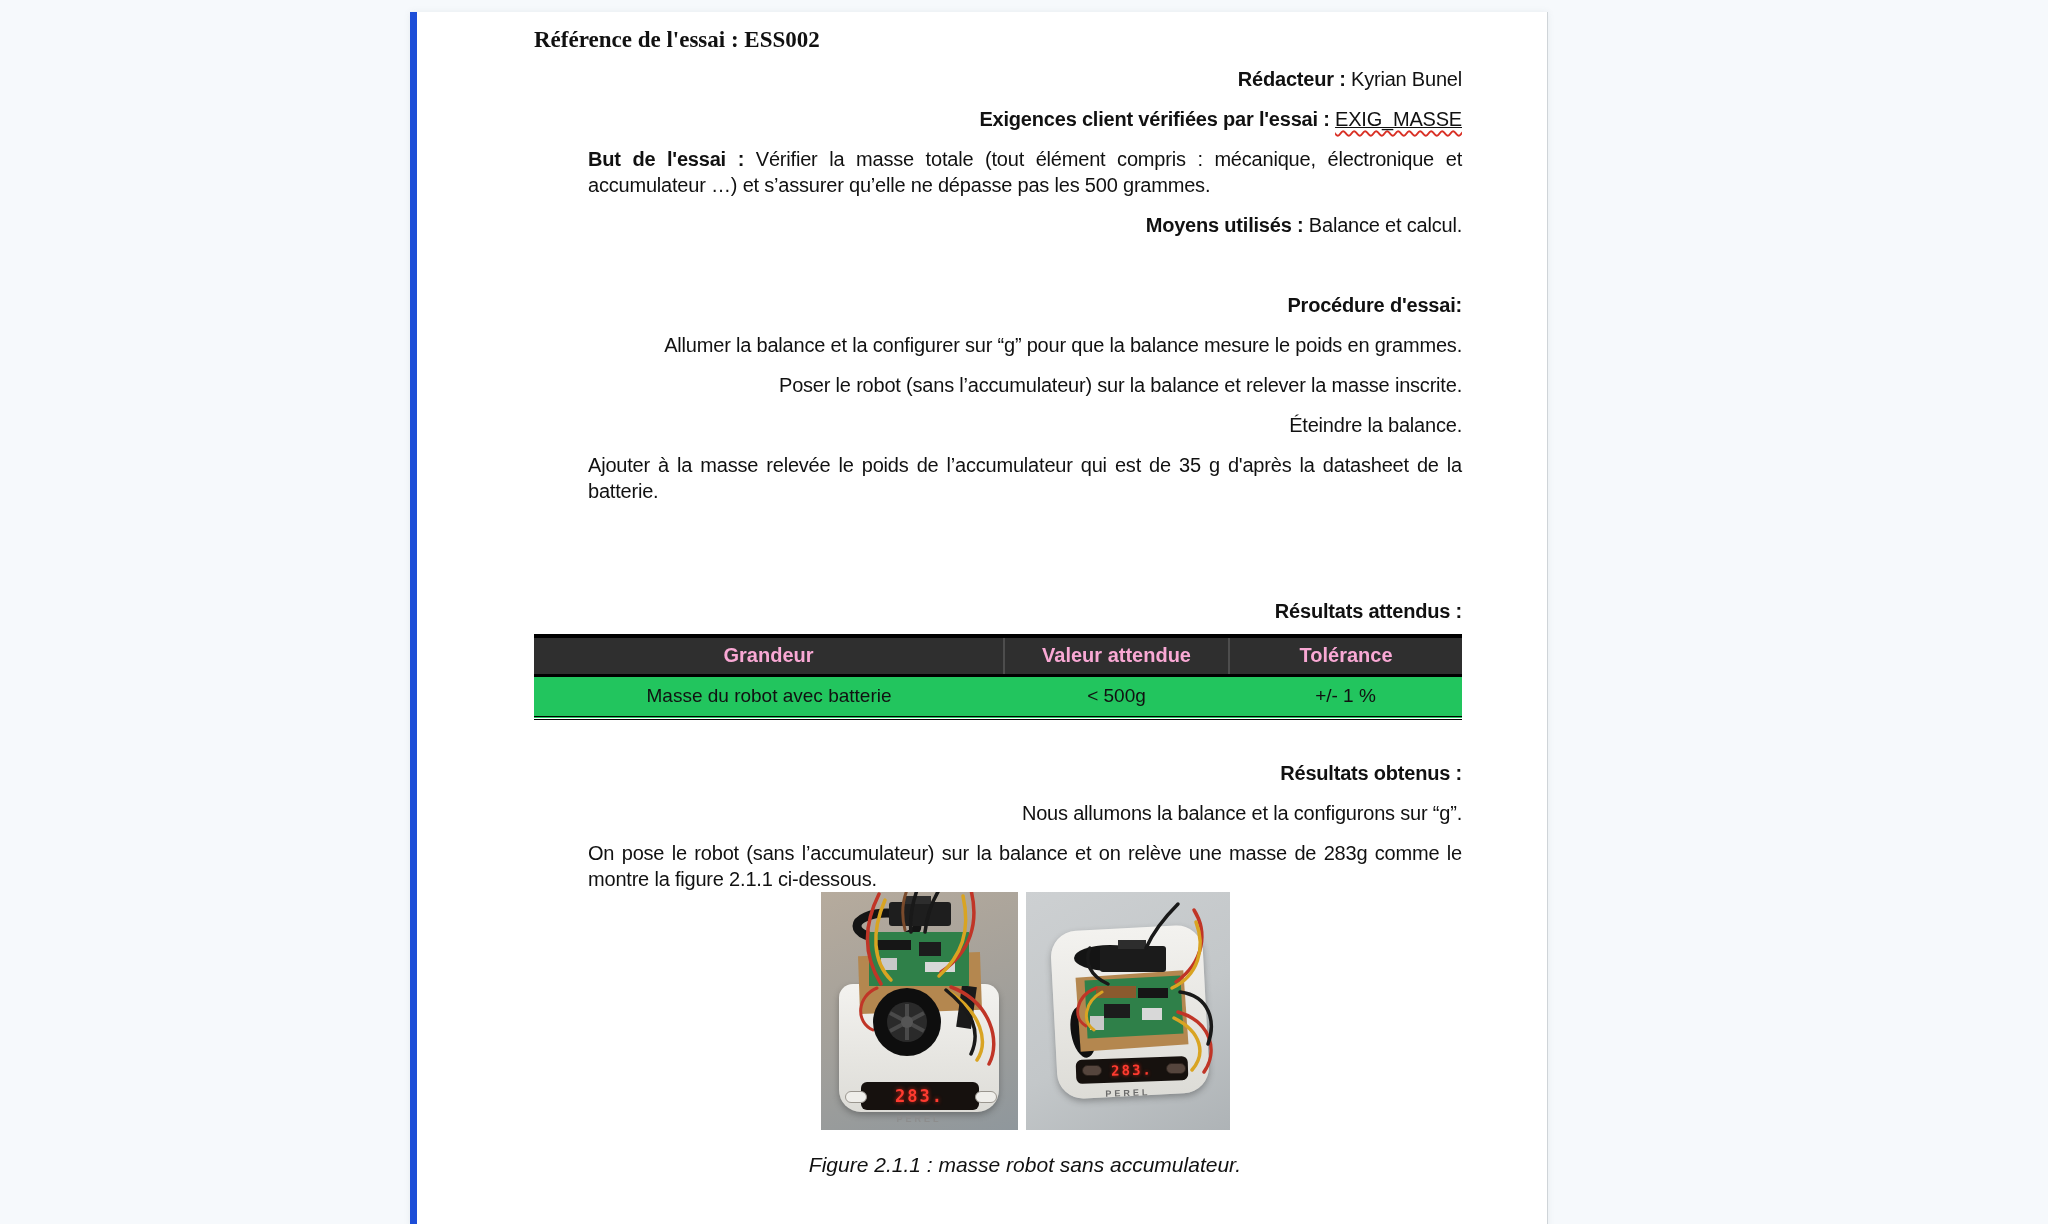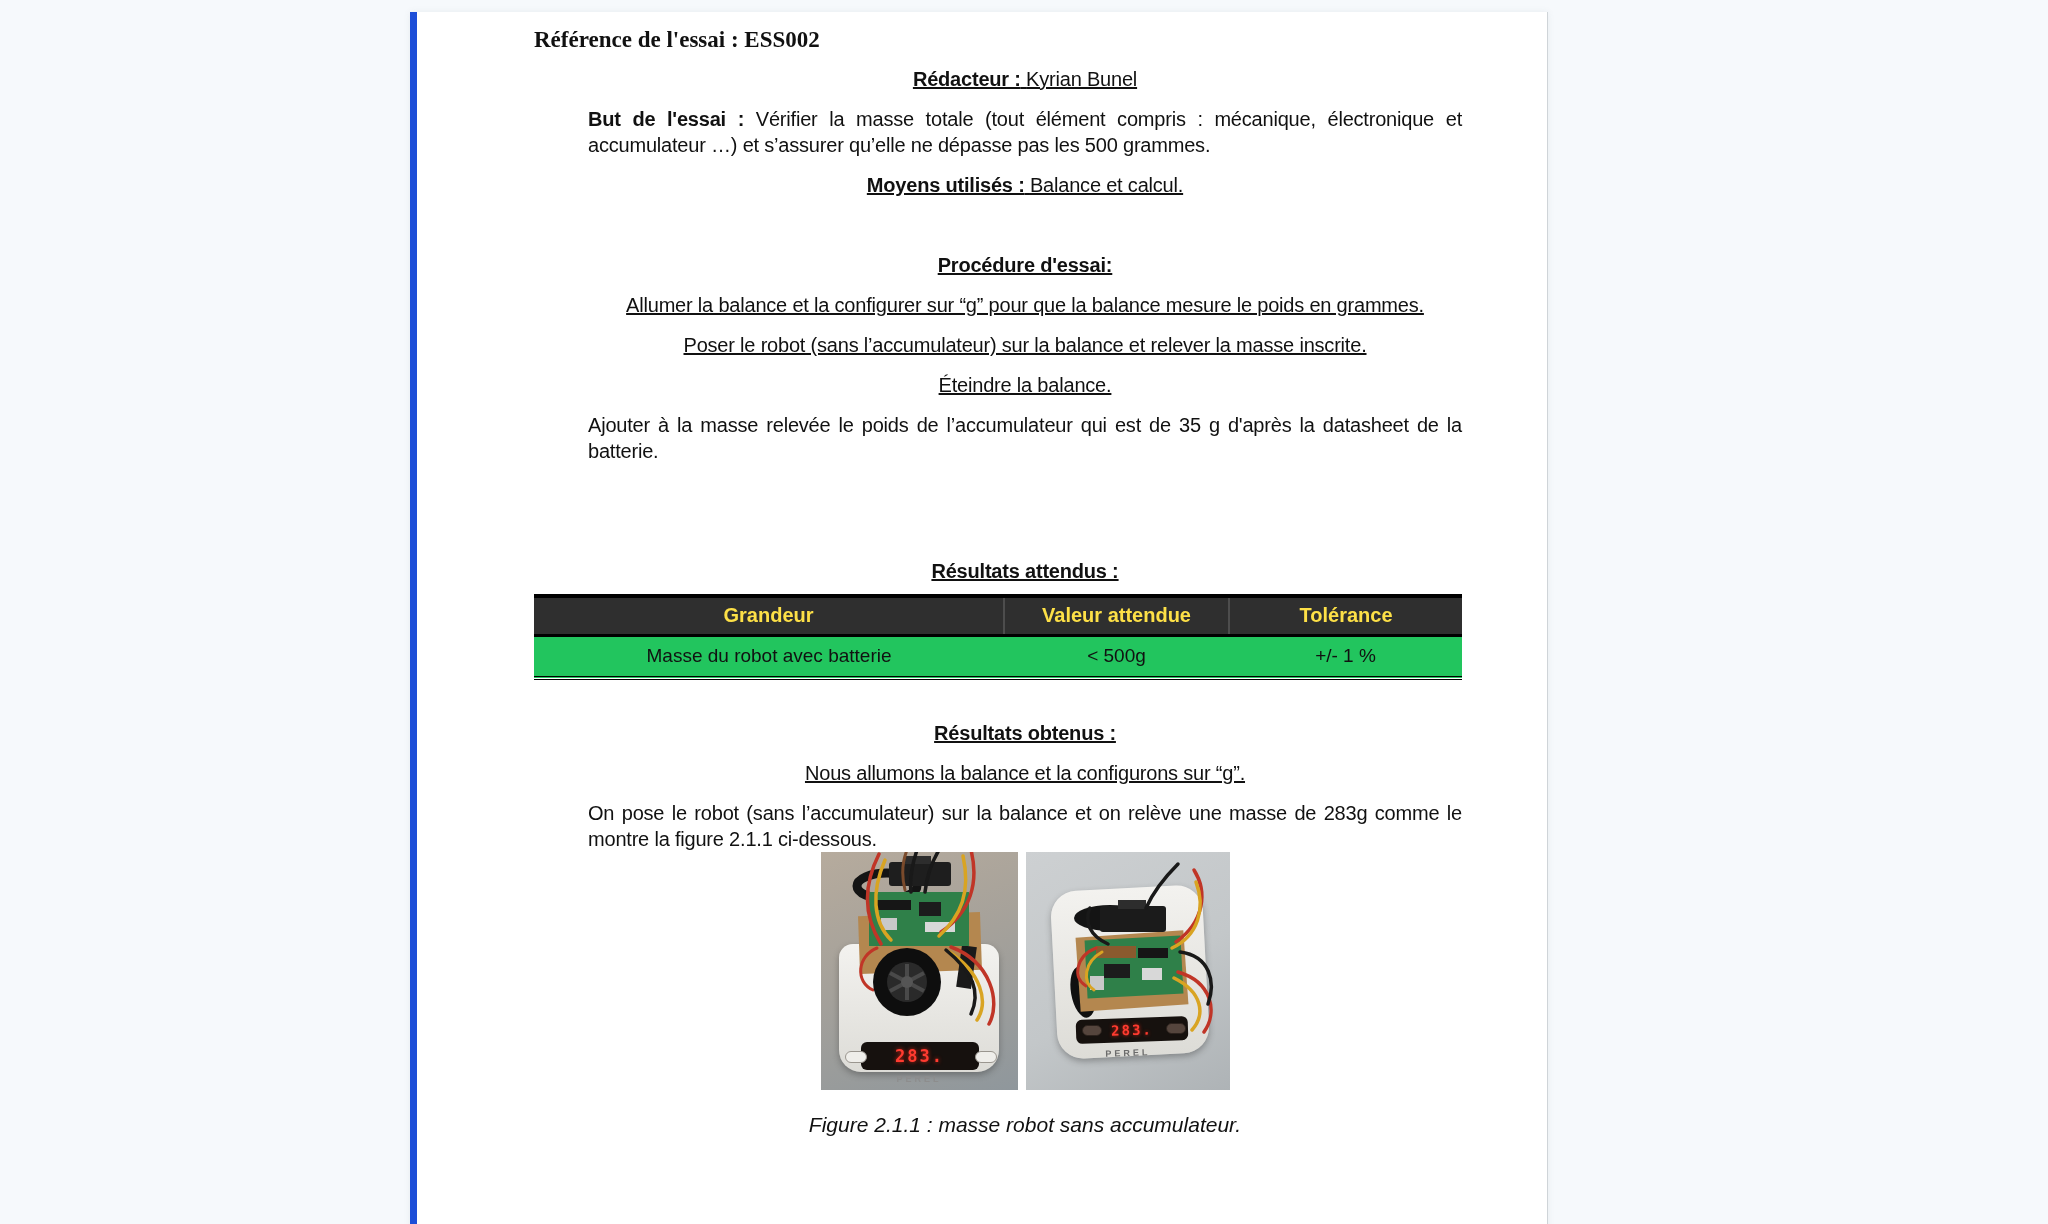--- a/index.html
+++ b/index.html
@@ -33,21 +33,21 @@
     margin:0 0 12px 0;
   }
   .p{
     width:874px;
     margin:0 0 14px 54px;
     font-size:20px;
     line-height:26px;
     letter-spacing:-0.2px;
     text-align:justify;
   }
-  .p.left{text-align:center;text-decoration:underline;}
+  .p.left{text-align:right;}
   .lbl{font-weight:bold;}
   .sp40{height:40px;}
   .sp80{height:80px;}
   .u-solid{text-decoration:underline;text-decoration-thickness:1px;text-decoration-skip-ink:none;}
   .u-wavy{
     text-decoration-line:underline;
     text-decoration-style:wavy;
     text-decoration-color:#d93025;
     text-decoration-thickness:1.5px;
     text-underline-offset:4px;
@@ -55,21 +55,21 @@
   }
   .res-table{
     width:928px;
     border-collapse:collapse;
     border-top:4px solid #000;
     border-bottom:4px double #000;
     margin:0 0 40px 0;
   }
   .res-table th{
     background:#2f2f2f;
-    color:#fde047;
+    color:#f9a8d4;
     font-size:20px;
     font-weight:bold;
     padding:6px 4px 7px;
     border-bottom:3px solid #000;
     text-align:center;
   }
   .res-table th + th{border-left:2px solid #4d4d4d;margin-left:18px;}
   .res-table td{
     font-size:19px;
     padding:8px 4px 9px;
@@ -145,20 +145,21 @@
 
 <div class="screen">
   <div class="page">
     <div class="content">
 
       <h1 class="doc-title">Référence de l'essai : ESS002</h1>
 
       <p class="p left"><span class="lbl">Rédacteur :</span> <span>Kyrian Bunel</span></p>
 
 
+      <p class="p left"><span class="lbl">Exigences client vérifiées par l'essai :</span> <span class="u-solid"><span class="u-wavy">EXIG_MASSE</span></span></p>
 
       <p class="p"><span class="lbl">But de l'essai :</span> <span>Vérifier la masse totale (tout élément compris : mécanique, électronique et accumulateur …) et s’assurer qu’elle ne dépasse pas les 500 grammes.</span></p>
 
       <p class="p left"><span class="lbl">Moyens utilisés :</span> <span>Balance et calcul.</span></p>
 
       <div class="sp40"></div>
 
       <p class="p left lbl">Procédure d'essai:</p>
       <p class="p left">Allumer la balance et la configurer sur “g” pour que la balance mesure le poids en grammes.</p>
       <p class="p left">Poser le robot (sans l’accumulateur) sur la balance et relever la masse inscrite.</p>

